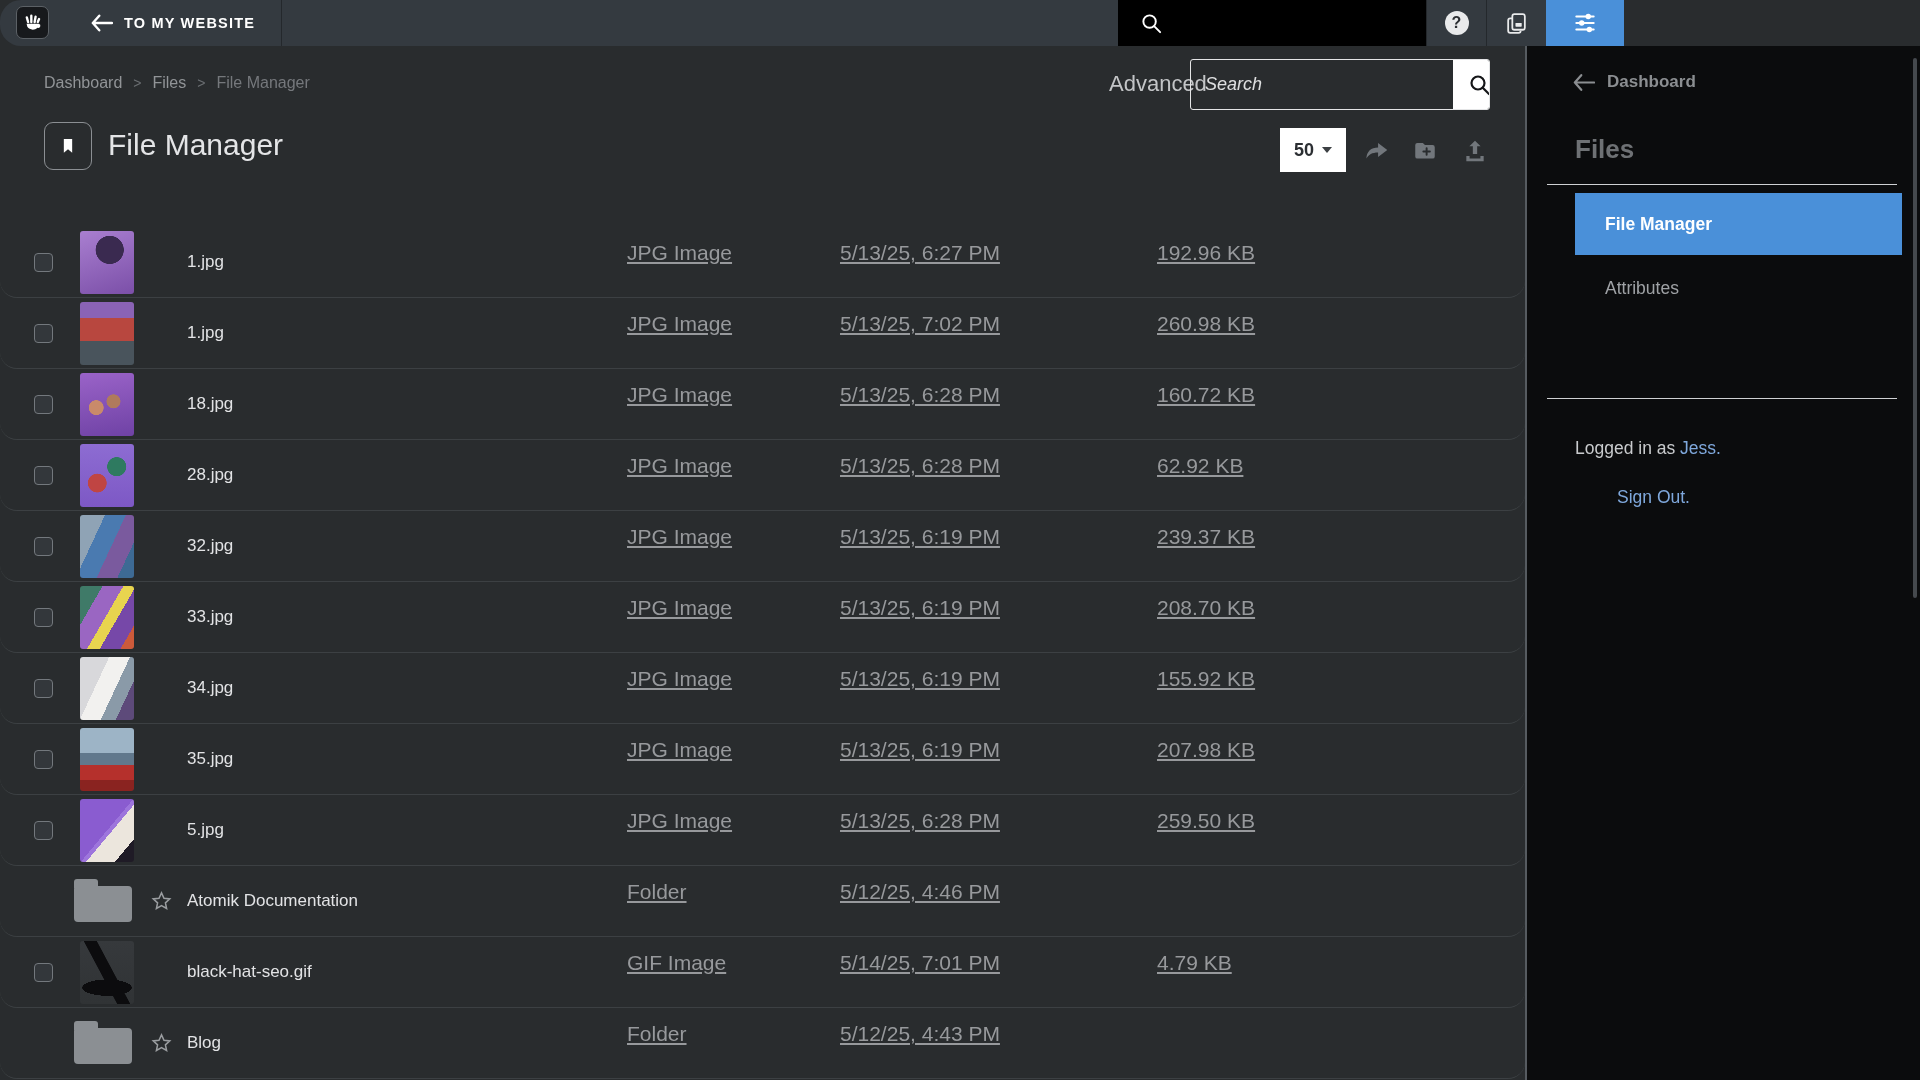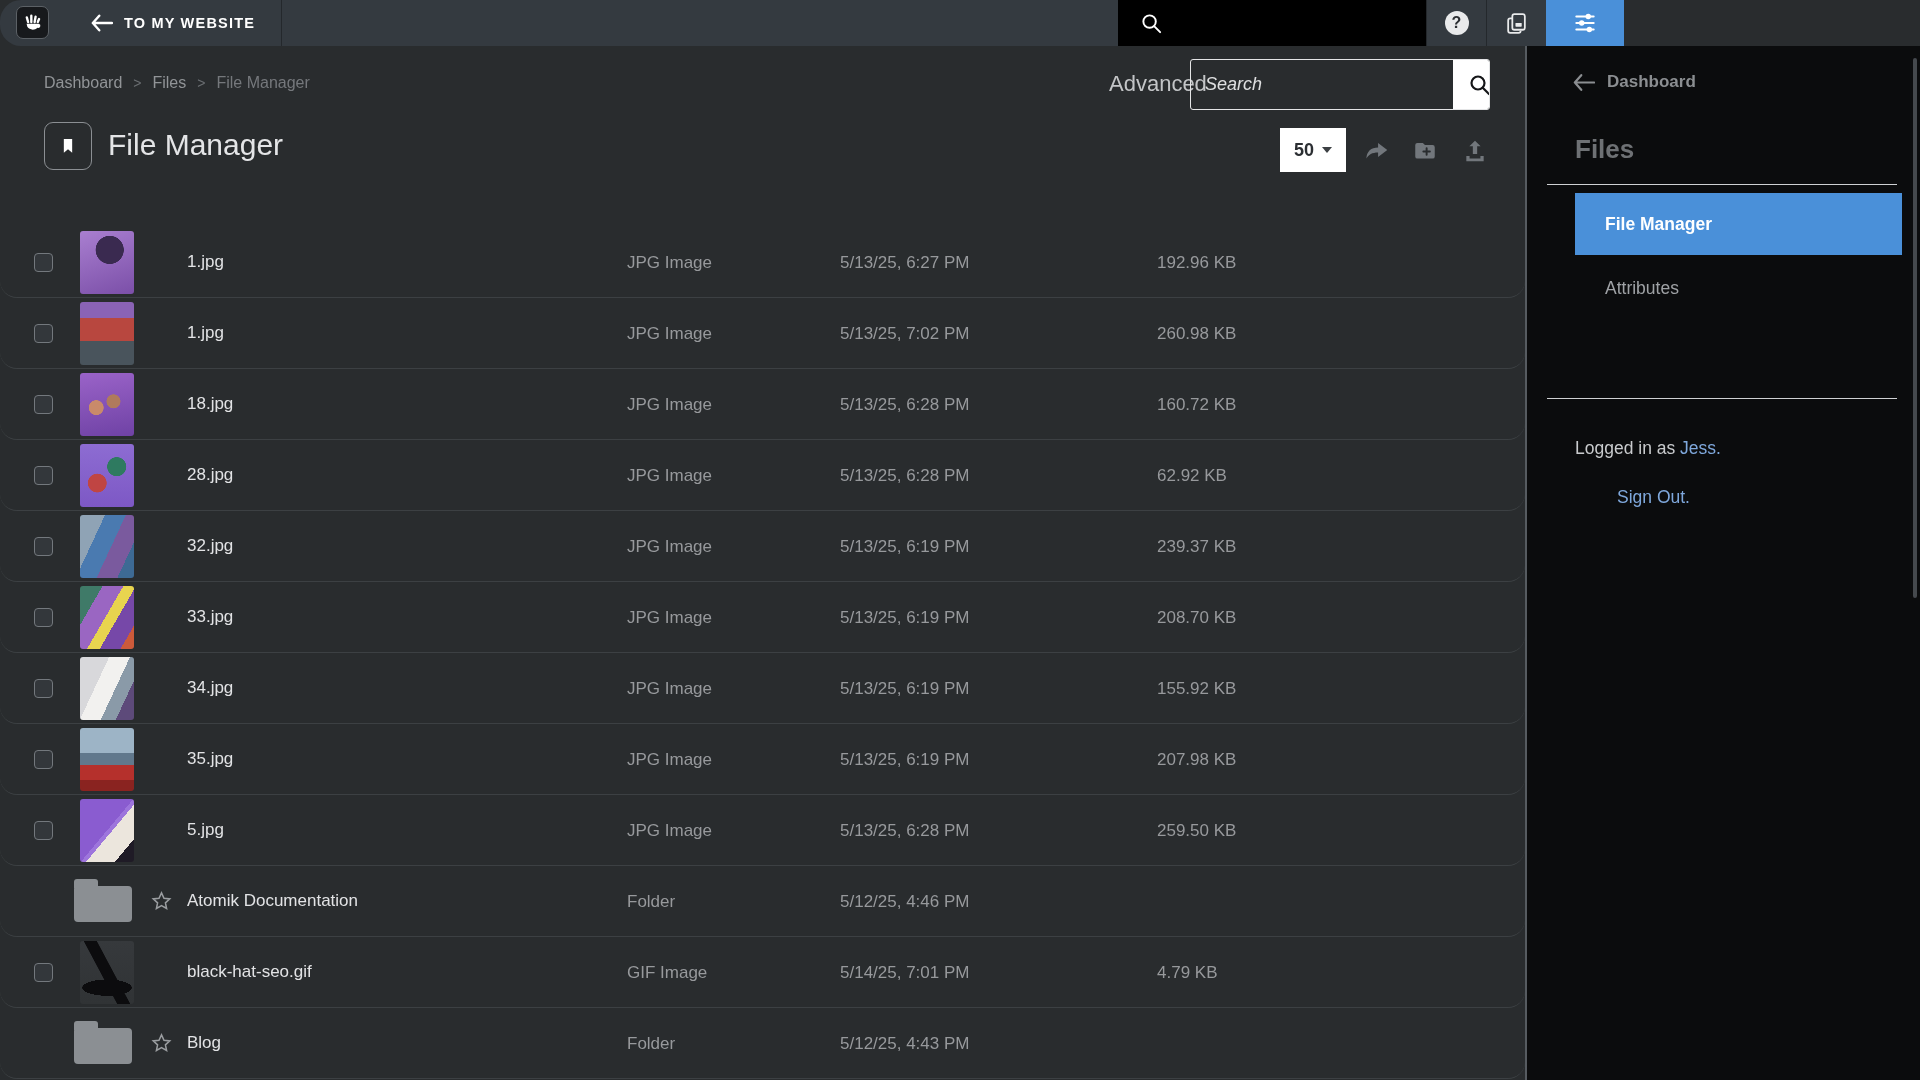--- a/index.html
+++ b/index.html
@@ -48,21 +48,21 @@
   .col-date{position:absolute;left:840px;top:11px;}
   .col-size{position:absolute;left:1157px;top:11px;}
   .rows{position:absolute;left:0;top:181px;width:1525px;}
   .frow{position:relative;height:71px;border-bottom:1px solid #3c4043;cursor:pointer;border-radius:17px;}
   .cb{position:absolute;left:34px;top:26px;width:19px;height:19px;border:1.5px solid #73787d;border-radius:4px;background:#33373b;cursor:pointer;}
   .thumb{position:absolute;left:80px;top:4px;width:54px;height:63px;border-radius:3px;}
   .folder-ic{position:absolute;left:74px;top:20px;width:58px;height:36px;background:#8b8f93;border-radius:3px 4px 4px 4px;}
   .folder-ic::before{content:"";position:absolute;top:-7px;left:0;width:24px;height:9px;background:#8b8f93;border-radius:3px 3px 0 0;}
   .star{position:absolute;left:150px;top:24px;width:23px;height:23px;cursor:pointer;}
   .fname{position:absolute;left:187px;top:25px;font-size:17px;color:#e2e3e5;}
-  .fmeta{position:absolute;top:26px;font-size:17px;color:#97999c;}
+  .fmeta{position:absolute;top:14px;font-size:21px;color:#97999c;text-decoration:underline;}
   .ftype{left:627px;} .fdate{left:840px;} .fsize{left:1157px;}
   
   .sidebar{position:absolute;left:1525px;top:46px;width:395px;height:1034px;background:#0b0c0d;border-left:2px solid #565b60;z-index:15;}
   .sb-back{position:absolute;left:46px;top:26px;display:flex;align-items:center;gap:12px;color:#8b8e91;font-size:17px;font-weight:600;cursor:pointer;}
   .sb-section{position:absolute;left:48px;top:88px;font-size:26px;font-weight:600;color:#6e7174;}
   .sb-hr{position:absolute;left:20px;width:350px;height:1px;background:#cfd1d3;}
   .sb-item{position:absolute;left:48px;width:327px;height:62px;display:flex;align-items:center;padding-left:30px;font-size:17.5px;color:#9fa2a5;cursor:pointer;}
   .sb-item.selected{background:#4a90d9;color:#fff;font-weight:bold;}
   .sb-login{position:absolute;left:48px;top:392px;font-size:17.5px;color:#c9cbcd;}
   .sb-signout{position:absolute;left:48px;top:441px;font-size:17.5px;cursor:pointer;margin-left:42px;}

